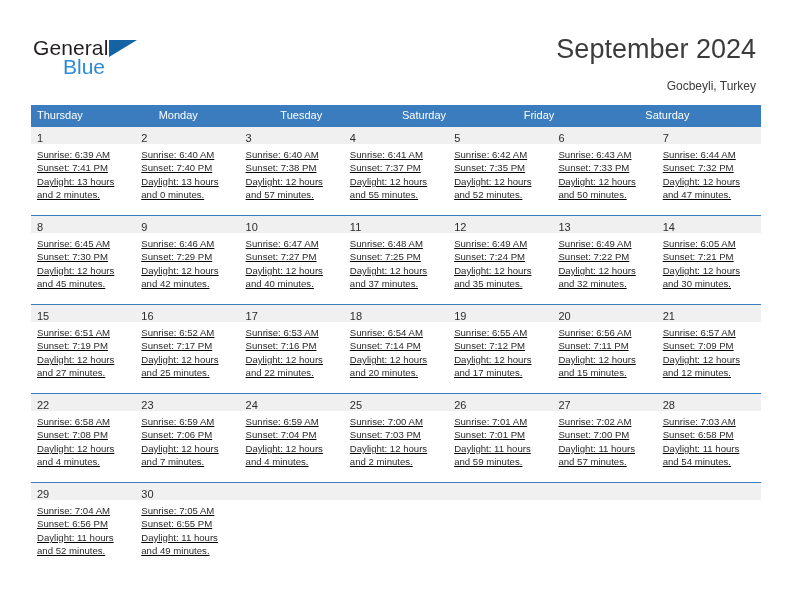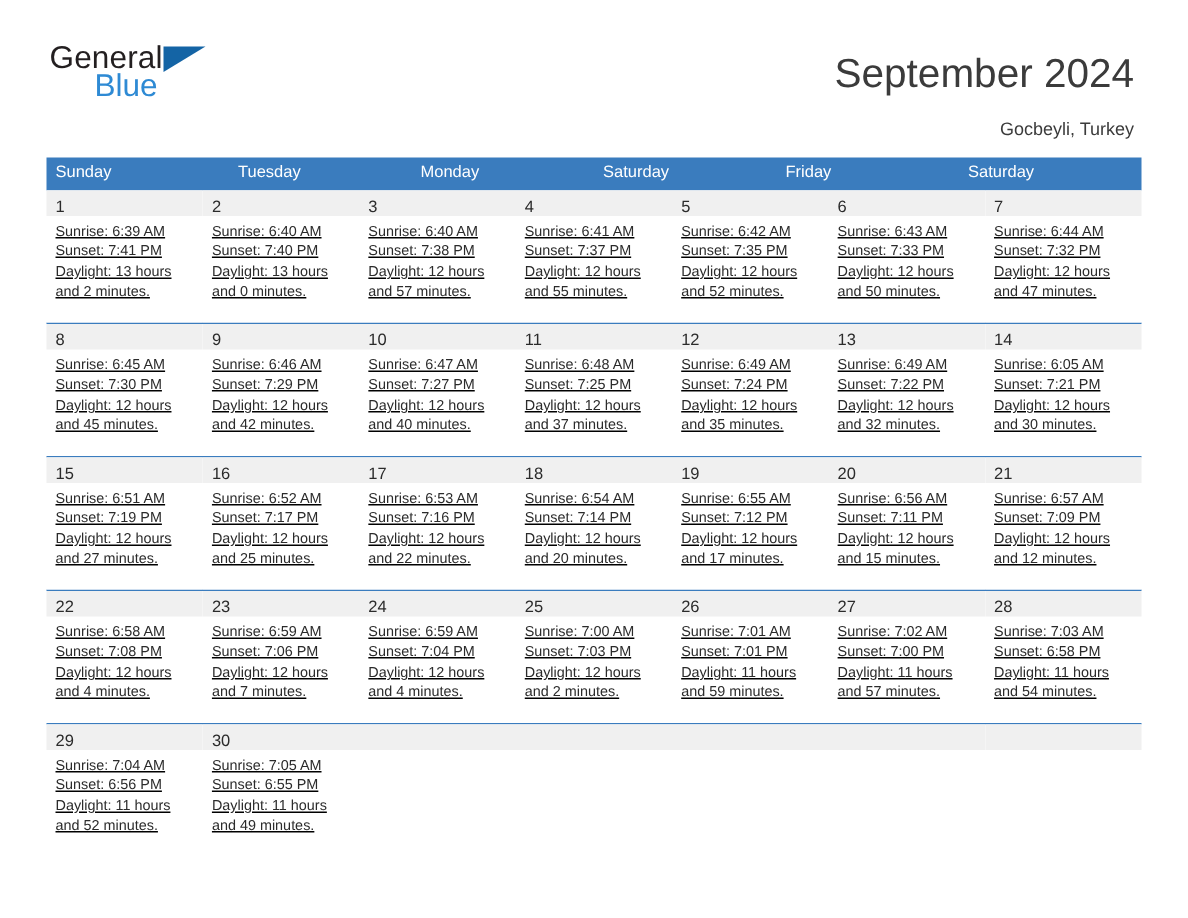--- a/index.html
+++ b/index.html
@@ -10,21 +10,21 @@
     font-family: "Liberation Sans", sans-serif;
     overflow: hidden;
   }
   .page { position: relative; width: 792px; height: 612px; background:#fff; }
 
   
   .header {
     position: absolute; left: 0; top: 0; width: 792px; height: 100px;
   }
   .logo {
-    position: absolute; left: 33px; top: 28px;
+    position: absolute; left: 33px; top: 37px;
     width: 130px; height: 50px;
   }
   .logo-general {
     position: absolute; left: 0; top: 0;
     font-size: 21px; color: #231f20; letter-spacing: 0.1px;
     line-height: 22px;
   }
   .logo-tri {
     position: absolute; left: 76px; top: 3px;
     width: 0; height: 0;
@@ -101,23 +101,23 @@
       <span class="logo-general">General</span>
       <span class="logo-tri"></span>
       <span class="logo-blue">Blue</span>
     </div>
     <div class="title">September 2024</div>
     <div class="subtitle">Gocbeyli, Turkey</div>
   </div>
 
   <div class="calendar">
     <div class="dow-row">
-      <div class="dow">Sunday</div>
+      <div class="dow">Thursday</div>
+      <div class="dow">Monday</div>
       <div class="dow">Tuesday</div>
-      <div class="dow">Monday</div>
       <div class="dow">Saturday</div>
       <div class="dow">Friday</div>
       <div class="dow">Saturday</div>
     </div>
 
     <div class="week">
       <div class="cell">
         <div class="daynum-strip"><span class="daynum">1</span></div>
         <div class="cell-lines">
           <div class="cell-line">Sunrise: 6:39 AM</div>

